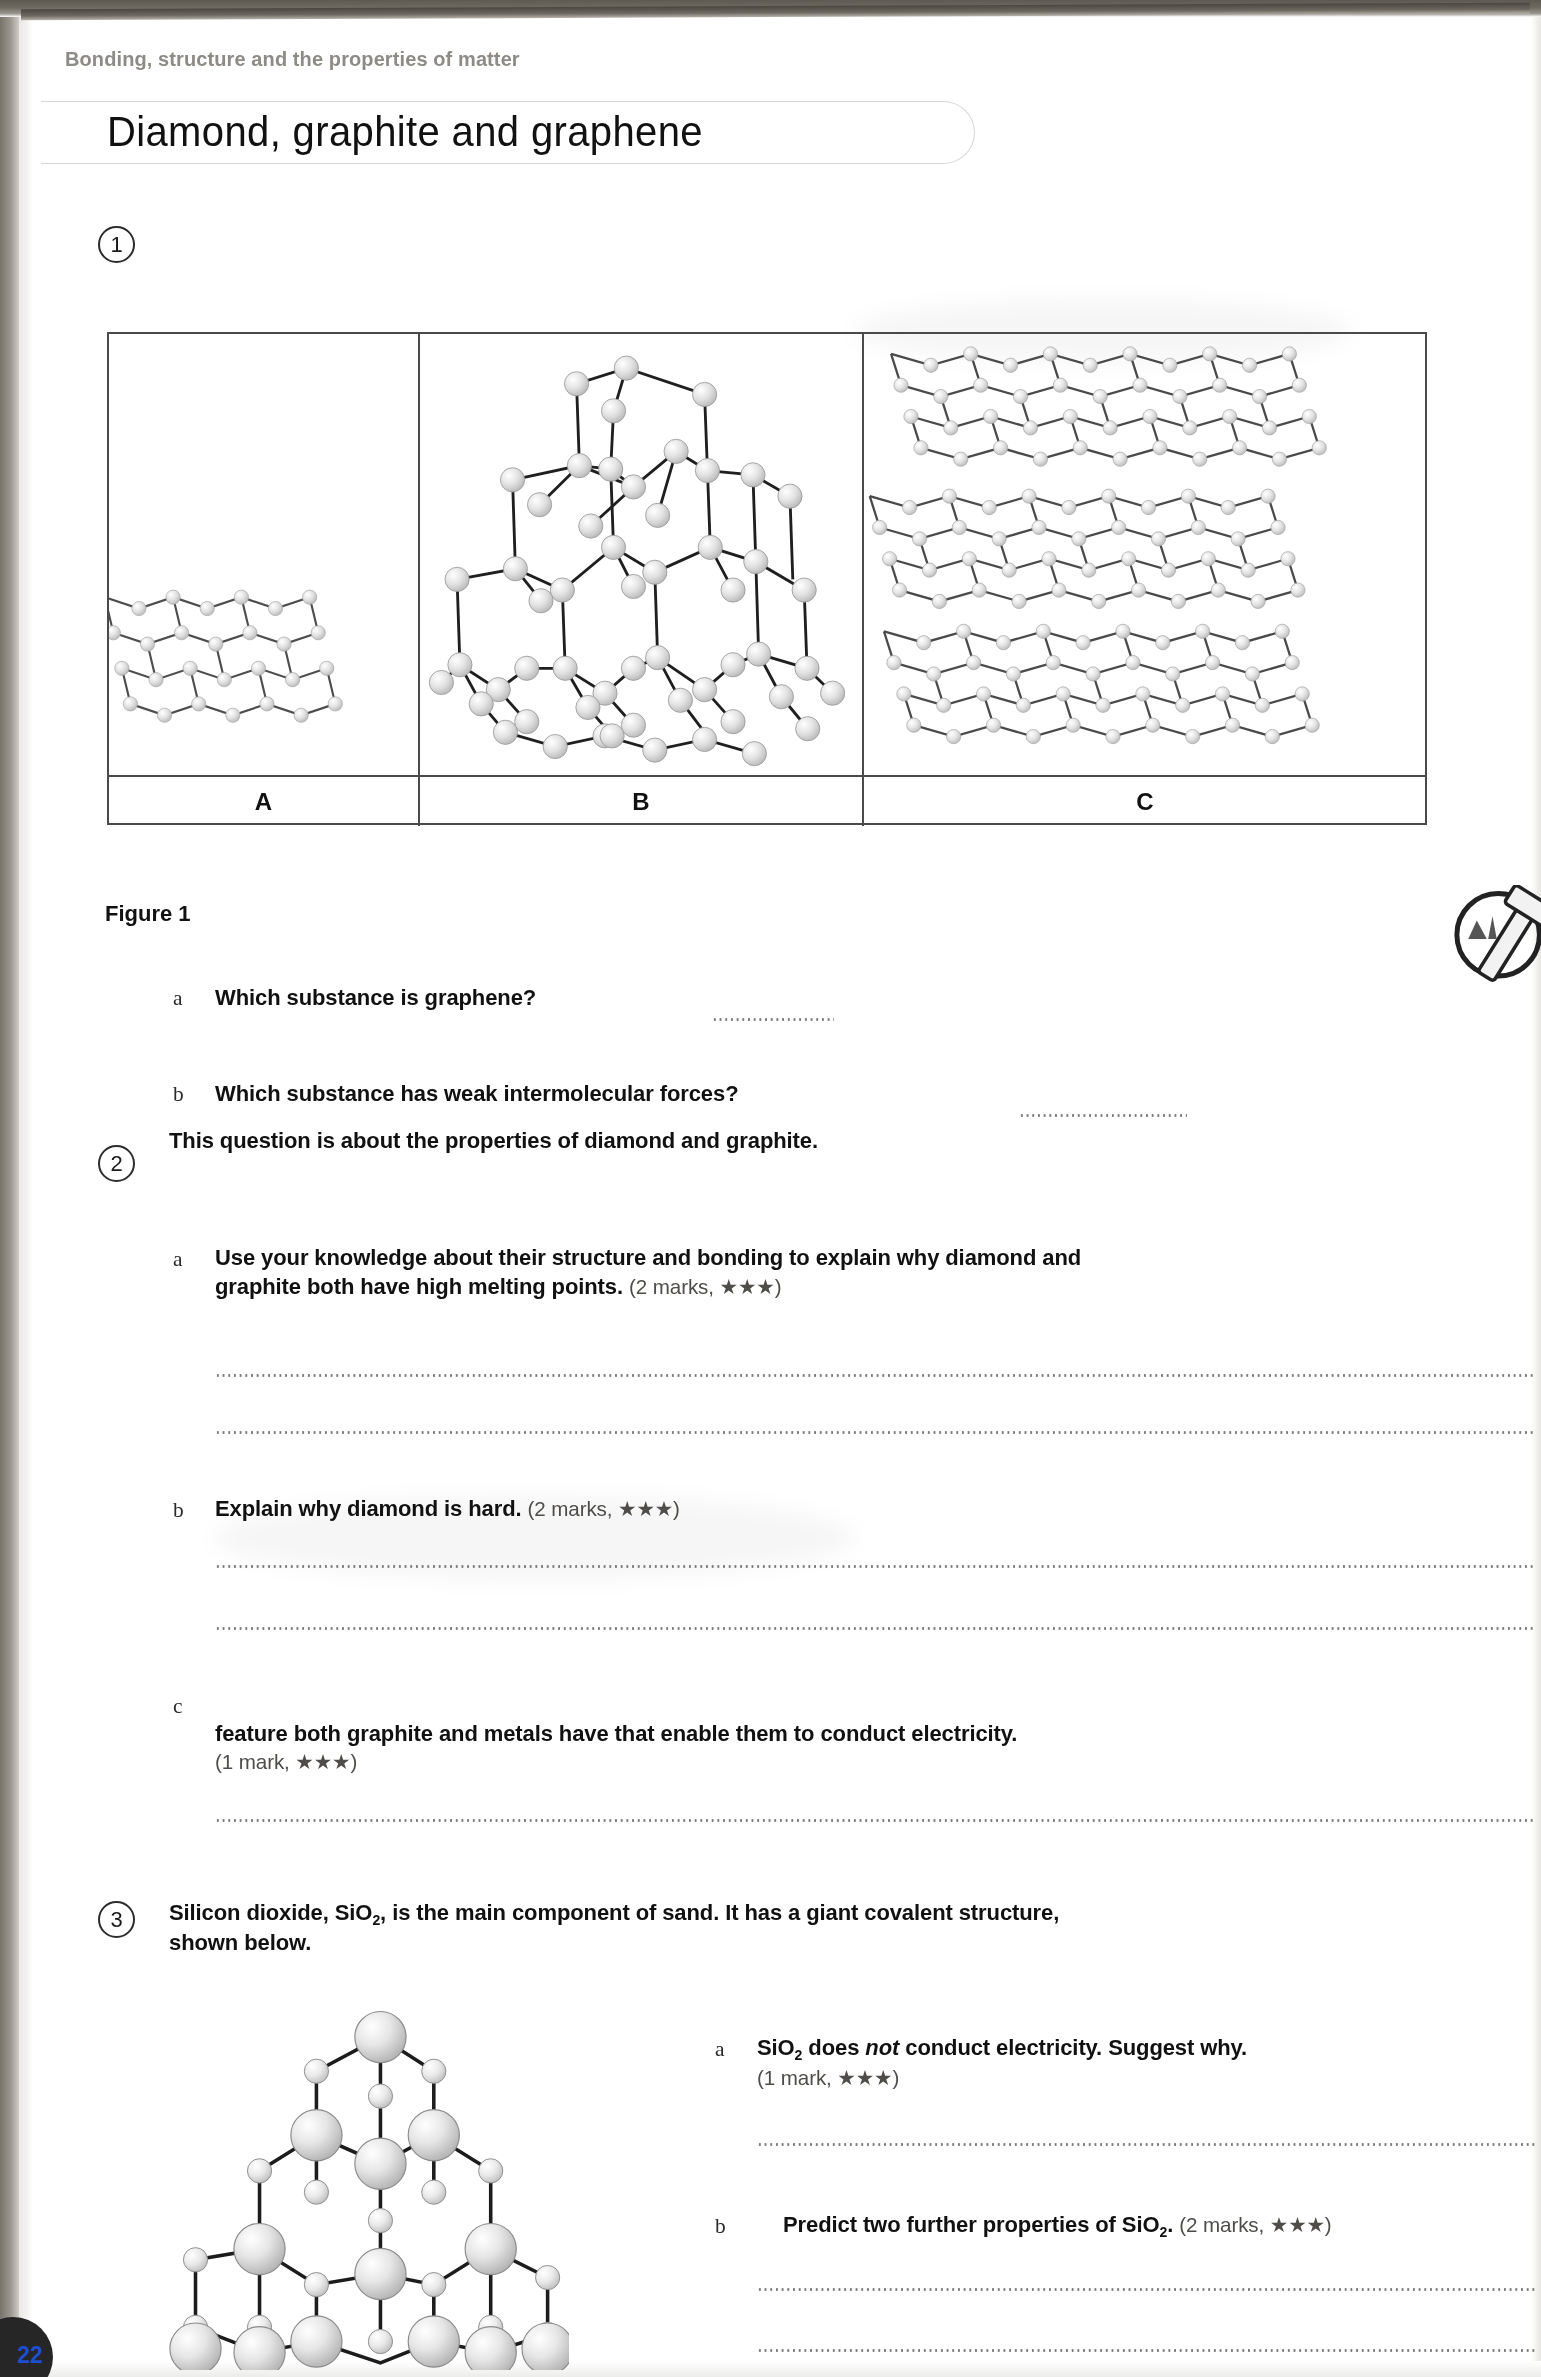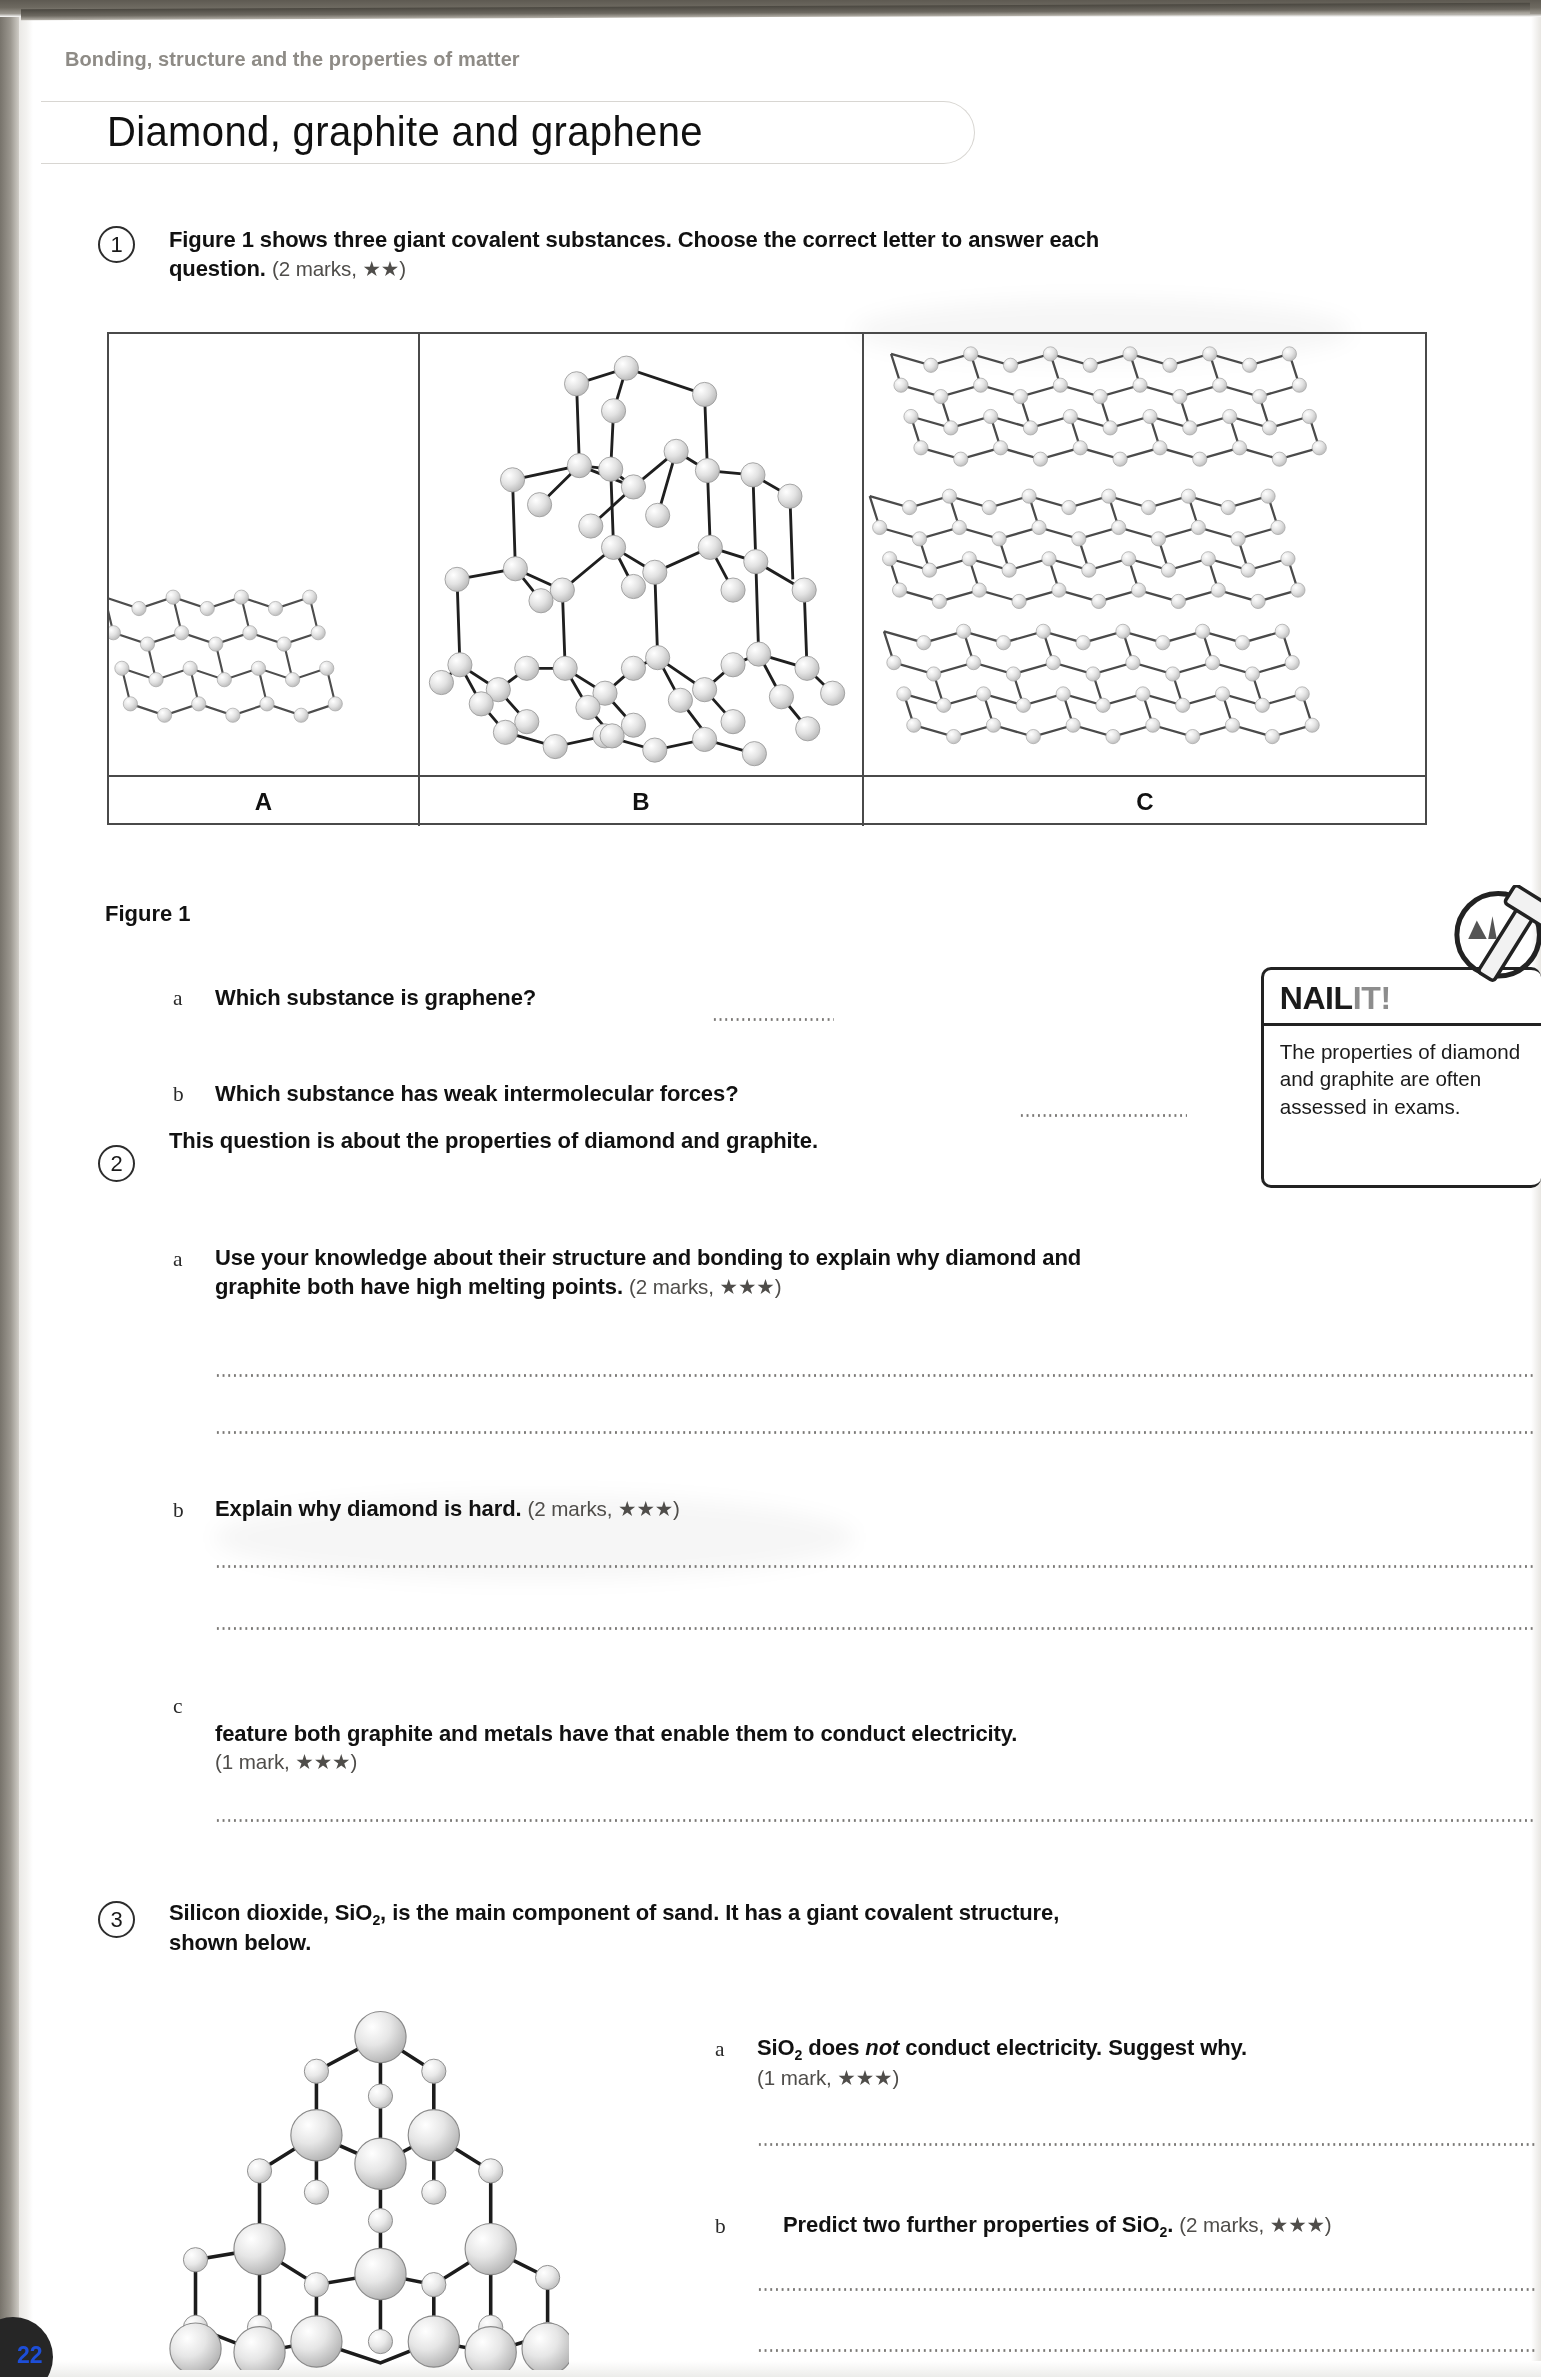--- a/index.html
+++ b/index.html
@@ -290,24 +290,20 @@
 
   <div id="content">
 
     <div class="running-head">Bonding, structure and the properties of matter</div>
 
     <div class="title-tab"></div>
     <div class="title-text">Diamond, graphite and graphene</div>
 
     <div class="qnum" style="left:98px; top:226px;">1</div>
 
-    <div class="qtext" style="left:169px; top:226px; width:940px;">
-      <span>Figure 1 shows three giant covalent substances. Choose the correct letter to answer each question.</span>
-      <span class="marks">(2 marks, ★★)</span>
-    </div>
 
     <div class="fig-table">
 
       <div class="fig-cell" style="left:0px; width:311px;">
         <svg width="311" height="441" viewBox="0 0 437 620">
           <defs>
             <radialGradient id="atomg" cx="35%" cy="32%" r="70%">
               <stop offset="0%" stop-color="#ffffff"></stop>
               <stop offset="55%" stop-color="#e2e2e2"></stop>
               <stop offset="100%" stop-color="#bdbdbd"></stop>
@@ -537,27 +533,20 @@
     <svg class="hammer" viewBox="0 0 160 170">
       <circle cx="76" cy="70" r="58" fill="none" stroke="#222" stroke-width="7"></circle>
       <g transform="rotate(32 90 80)">
         <rect x="76" y="18" width="26" height="120" rx="5" fill="#f2f2f2" stroke="#222" stroke-width="5"></rect>
         <rect x="56" y="6" width="66" height="30" rx="5" fill="#f2f2f2" stroke="#222" stroke-width="5"></rect>
       </g>
       <path d="M46 50 L60 76 L34 76 Z" fill="#555"></path>
       <path d="M68 44 L74 76 L62 76 Z" fill="#555"></path>
     </svg>
 
-    <div class="nailit">
-      <div class="nailit-head"></div>
-      <div class="nailit-title">
-        <span>NAIL</span><span class="gray">IT!</span>
-      </div>
-      <div class="nailit-body">The properties of diamond and graphite are often assessed in exams.</div>
-    </div>
 
     <div class="qnum" style="left:98px; top:1145px;">2</div>
     <div class="qtext" style="left:169px; top:1127px; width:997px;">This question is about the properties of diamond and graphite.</div>
 
     <div class="part" style="left:173px; top:1247px;">a</div>
     <div class="qtext" style="left:215px; top:1244px; width:1011px;">
       <span>Use your knowledge about their structure and bonding to explain why diamond and</span><br>
       <span>graphite both have high melting points.</span>
       <span class="marks">(2 marks, ★★★)</span>
     </div>

